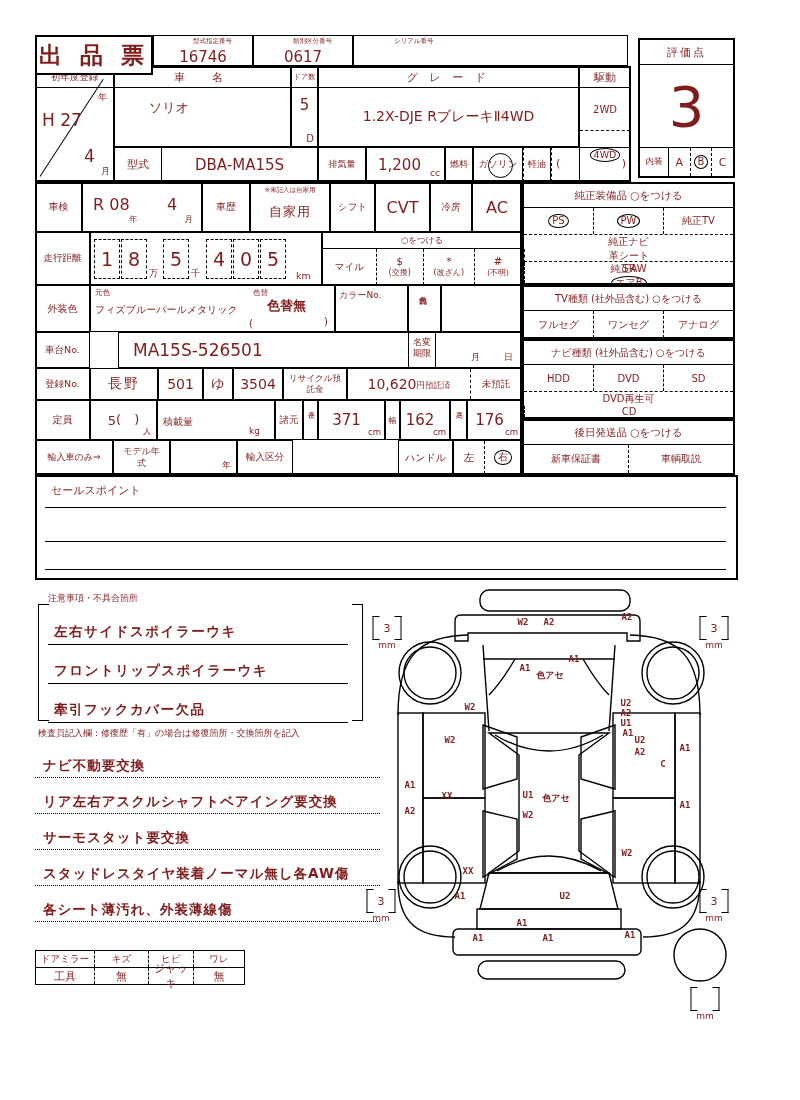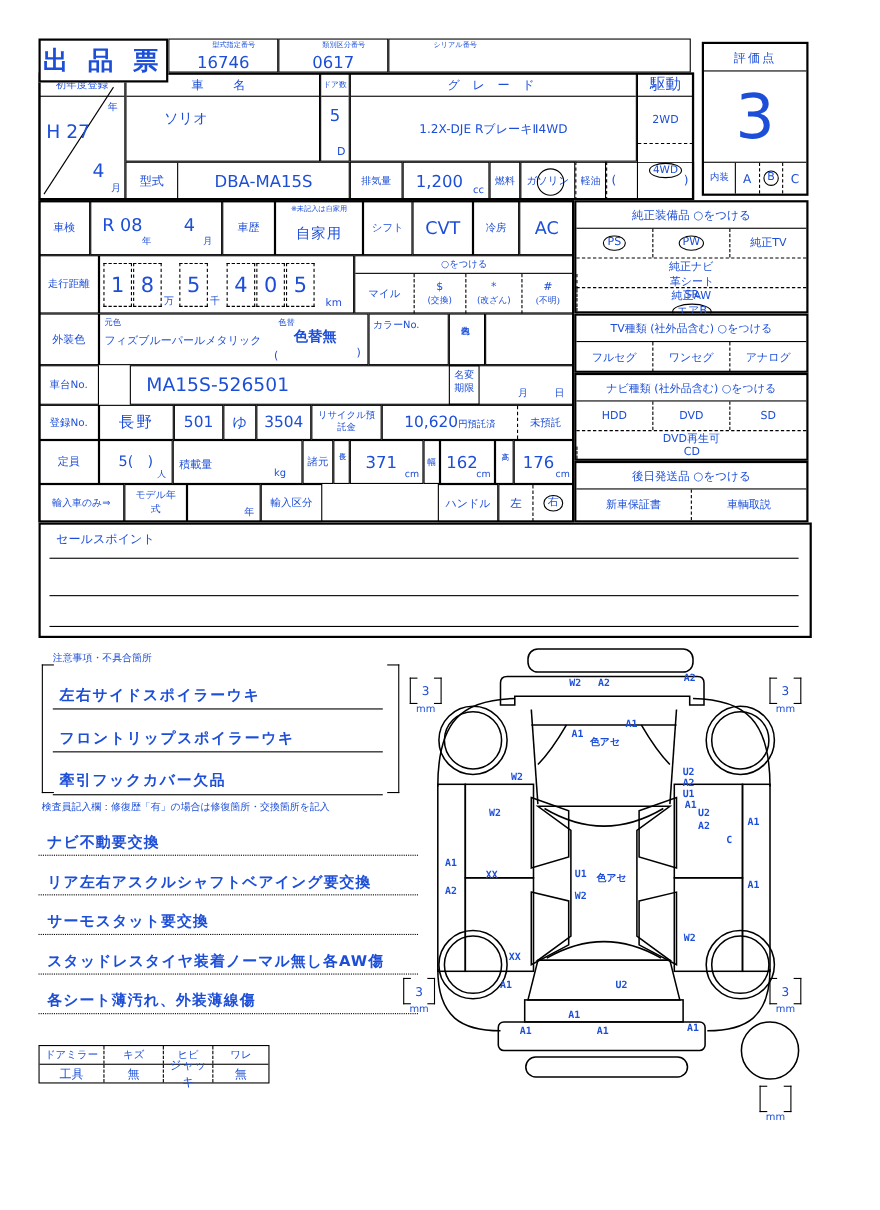--- a/index.html
+++ b/index.html
@@ -1,17 +1,17 @@
 <!DOCTYPE html>
 <html><head>
 <meta charset="utf-8">
 <style>
   html,body{margin:0;padding:0;background:#fff;}
   #sheet{position:relative;width:668px;height:1100px;background:#fff;
-         font-family:"DejaVu Sans","Liberation Sans",sans-serif;color:#1d4ed8;}
+         font-family:"DejaVu Sans","Liberation Sans",sans-serif;color:#7f1d1d;}
   .abs{position:absolute;box-sizing:border-box;}
   .b{border:1.2px solid #000;}
   .b2{border:2.4px solid #000;background:#fff;}
   .cc{display:flex;align-items:center;justify-content:center;text-align:center;}
   .cl{display:flex;align-items:center;padding-left:6px;margin-left:28px;}
   .hd{border-bottom:1.2px solid #000;}
   .small{font-size:8px;padding-left:37px;}
   .vt{writing-mode:vertical-rl;text-orientation:upright;line-height:1;}
   .circ{border:1.7px solid #000;border-radius:50%;padding:0 3px;display:inline-block;line-height:1.25;}
   .dl{border-left:1.2px dashed #000;}
@@ -88,25 +88,25 @@
   </div>
 
   <div class="abs b" style="left:291px;top:66px;width:27px;height:81px;">
     <div class="hd cc" style="height:20px;font-size:7px;">ドア数</div>
     <div class="cc" style="height:34px;font-size:15px;">5</div>
     <div style="position:absolute;right:3px;bottom:2px;font-size:10px;">D</div>
   </div>
 
   <div class="abs b" style="left:318px;top:66px;width:261px;height:81px;">
     <div class="hd cc" style="height:20px;font-size:11px;letter-spacing:4px;">グ レ ー ド</div>
-    <div class="cc" style="height:58px;font-size:11px;">1.2X-DJE RブレーキⅡ4WD</div>
+    <div class="cc" style="height:58px;font-size:14px;">1.2X-DJE RブレーキⅡ4WD</div>
   </div>
 
   <div class="abs b" style="left:579px;top:66px;width:52px;height:116px;">
-    <div class="hd cc" style="height:20px;font-size:14px;">駆動</div>
+    <div class="hd cc" style="height:20px;font-size:11px;">駆動</div>
     <div class="cc" style="height:42px;border-bottom:1.2px dashed #000;font-size:10px;">2WD</div>
     <div class="cc" style="height:48px;">
         <span class="circ" style="font-size:9.5px;">4WD</span>
       </div>
   </div>
 
   <div class="abs b" style="left:114px;top:147px;width:204px;height:35px;display:flex;">
     <div class="cc" style="width:46px;border-right:1.2px solid #000;font-size:11px;">型式</div>
     <div class="cc" style="flex:1;font-size:15px;">DBA-MA15S</div>
   </div>

